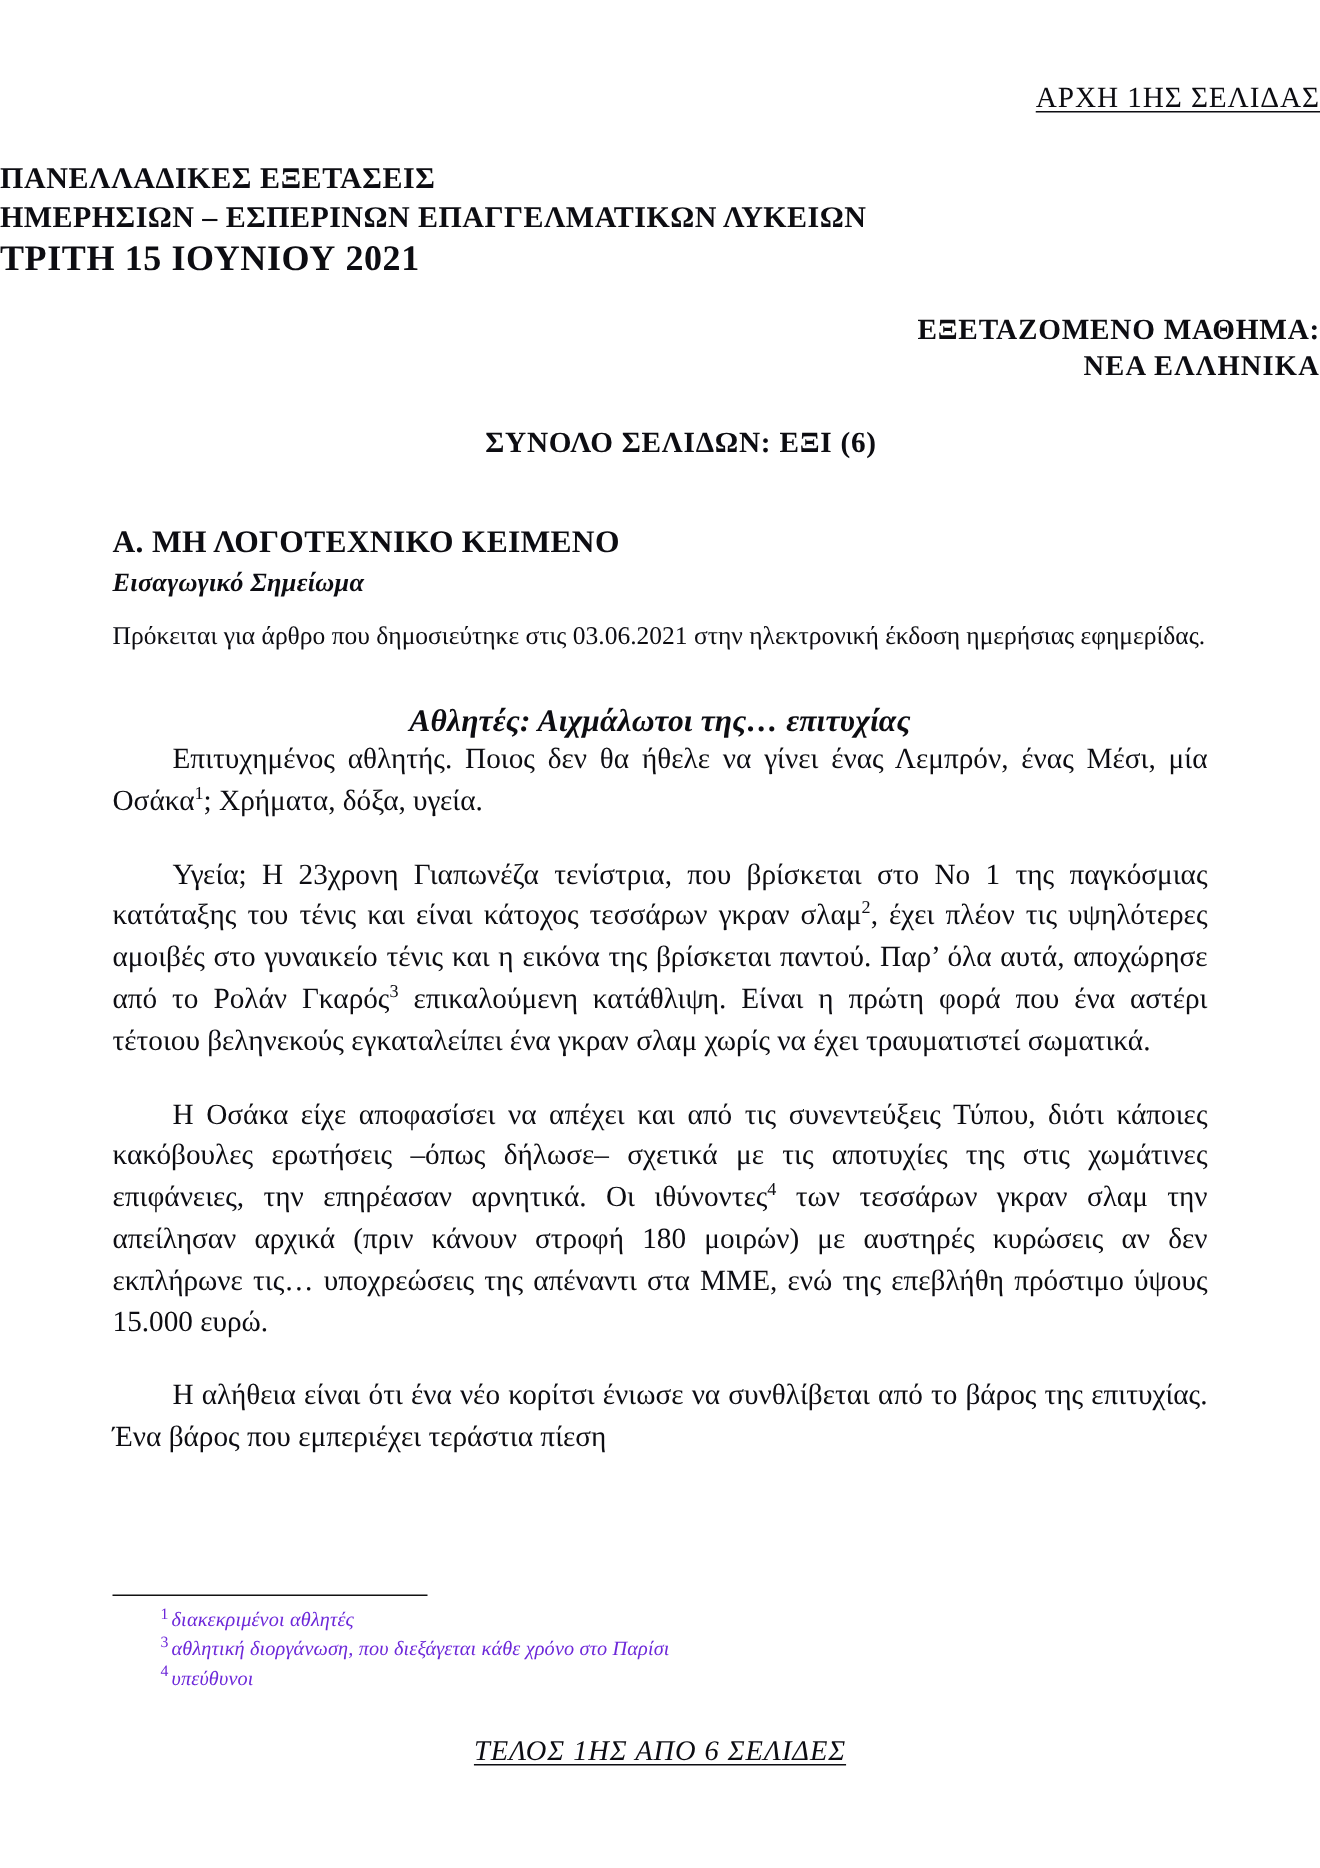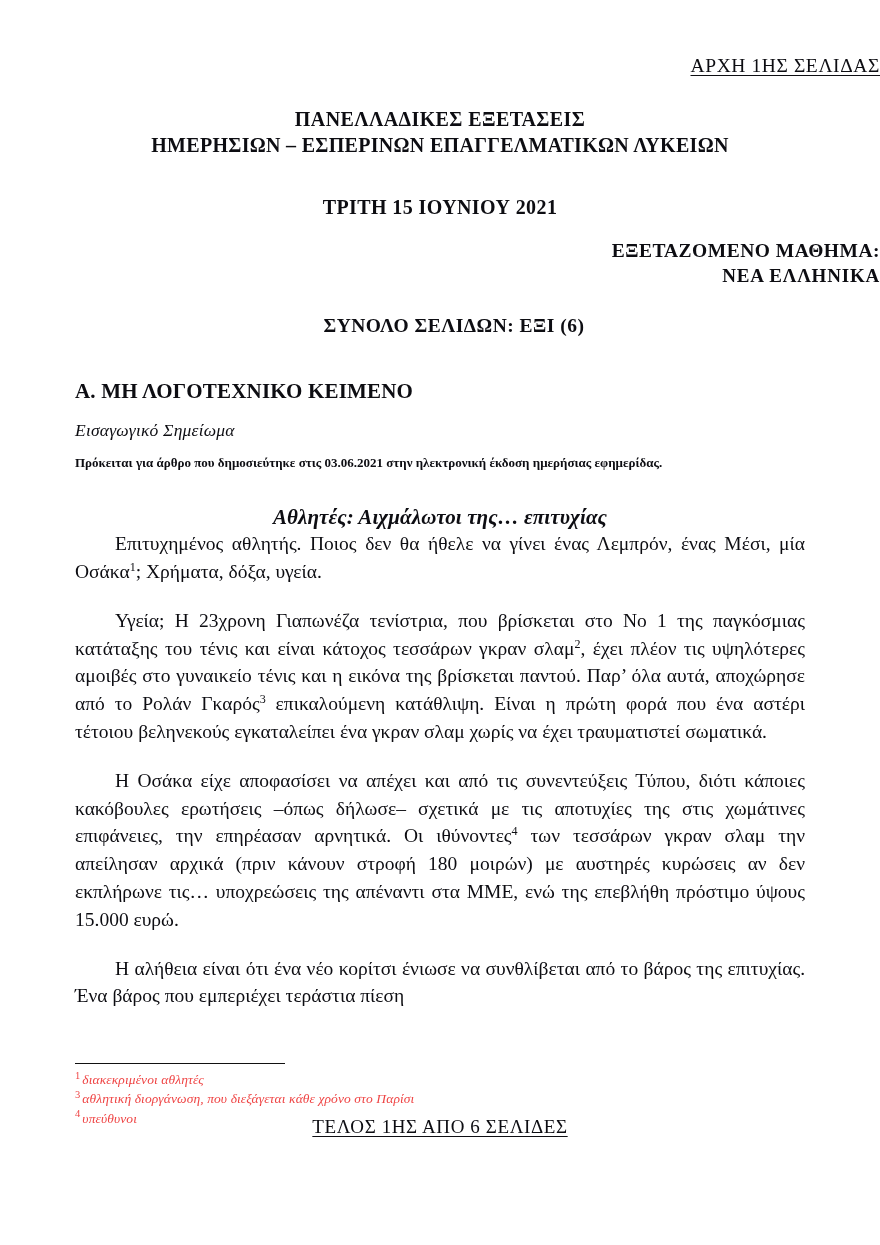--- a/index.html
+++ b/index.html
@@ -34,28 +34,27 @@
     line-height: 1.2;
   }
   .page-marker span {
     text-decoration: underline;
     text-underline-offset: 3px;
     text-decoration-thickness: 1px;
   }
 
   
   .exam-head {
-    text-align: center;
     font-weight: bold;
     line-height: 1.30;
     margin-top: 29px;
   }
   .exam-head .l1 { font-size: 20px; letter-spacing: 0.4px; }
   .exam-head .l2 { font-size: 20px; letter-spacing: 0.3px; }
-  .exam-head .l3 { font-size: 20px; letter-spacing: 0.4px; margin-top: 36px; }
+  .exam-head .l3 { font-size: 24px; letter-spacing: 0.4px; }
 
   .exam-subject {
     text-align: right;
     font-weight: bold;
     line-height: 1.30;
     margin-top: 18px;
   }
   .exam-subject .s1 { font-size: 19.5px; letter-spacing: 0.5px; }
   .exam-subject .s2 { font-size: 19px; letter-spacing: 0.8px; }
 
@@ -75,33 +74,32 @@
   }
 
   .section-title {
     font-weight: bold;
     font-size: 21px;
     margin-top: 42px;
     letter-spacing: 0.2px;
   }
 
   .note-title {
-    font-weight: normal;
+    font-weight: bold;
     font-style: italic;
     font-size: 17.5px;
-    margin-top: 16px;
+    margin-top: 4px;
     letter-spacing: 0.2px;
   }
 
   .intro-note {
-    font-size: 13px;
+    font-size: 17px;
     line-height: 1.38;
     text-align: justify;
     margin-top: 13px;
-    font-weight: bold;
   }
 
   .article-title {
     text-align: center;
     font-weight: bold;
     font-style: italic;
     font-size: 21px;
     margin-top: 33px;
     letter-spacing: 0.1px;
   }
@@ -133,40 +131,42 @@
   .fn-rule {
     width: 210px;
     height: 0;
     border-top: 1.6px solid #111;
     margin-bottom: 6px;
   }
   .fn-item {
     font-size: 13.5px;
     font-style: italic;
     line-height: 1.44;
-    color: #ef4444;
+    color: #6d28d9;
     letter-spacing: 0.1px;
+    margin-left: 32px;
   }
   .fn-item sup {
     font-size: 0.78em;
     vertical-align: super;
     line-height: 0;
     font-style: normal;
     margin-right: 2px;
   }
 
   
   .page-footer {
     position: absolute;
     left: 0;
     right: 0;
-    top: 1116px;
+    top: 1157px;
     text-align: center;
     font-size: 19px;
     letter-spacing: 0.6px;
+    font-style: italic;
   }
   .page-footer span {
     text-decoration: underline;
     text-underline-offset: 3px;
     text-decoration-thickness: 1px;
   }
 </style>
 </head>
 <body>
 

